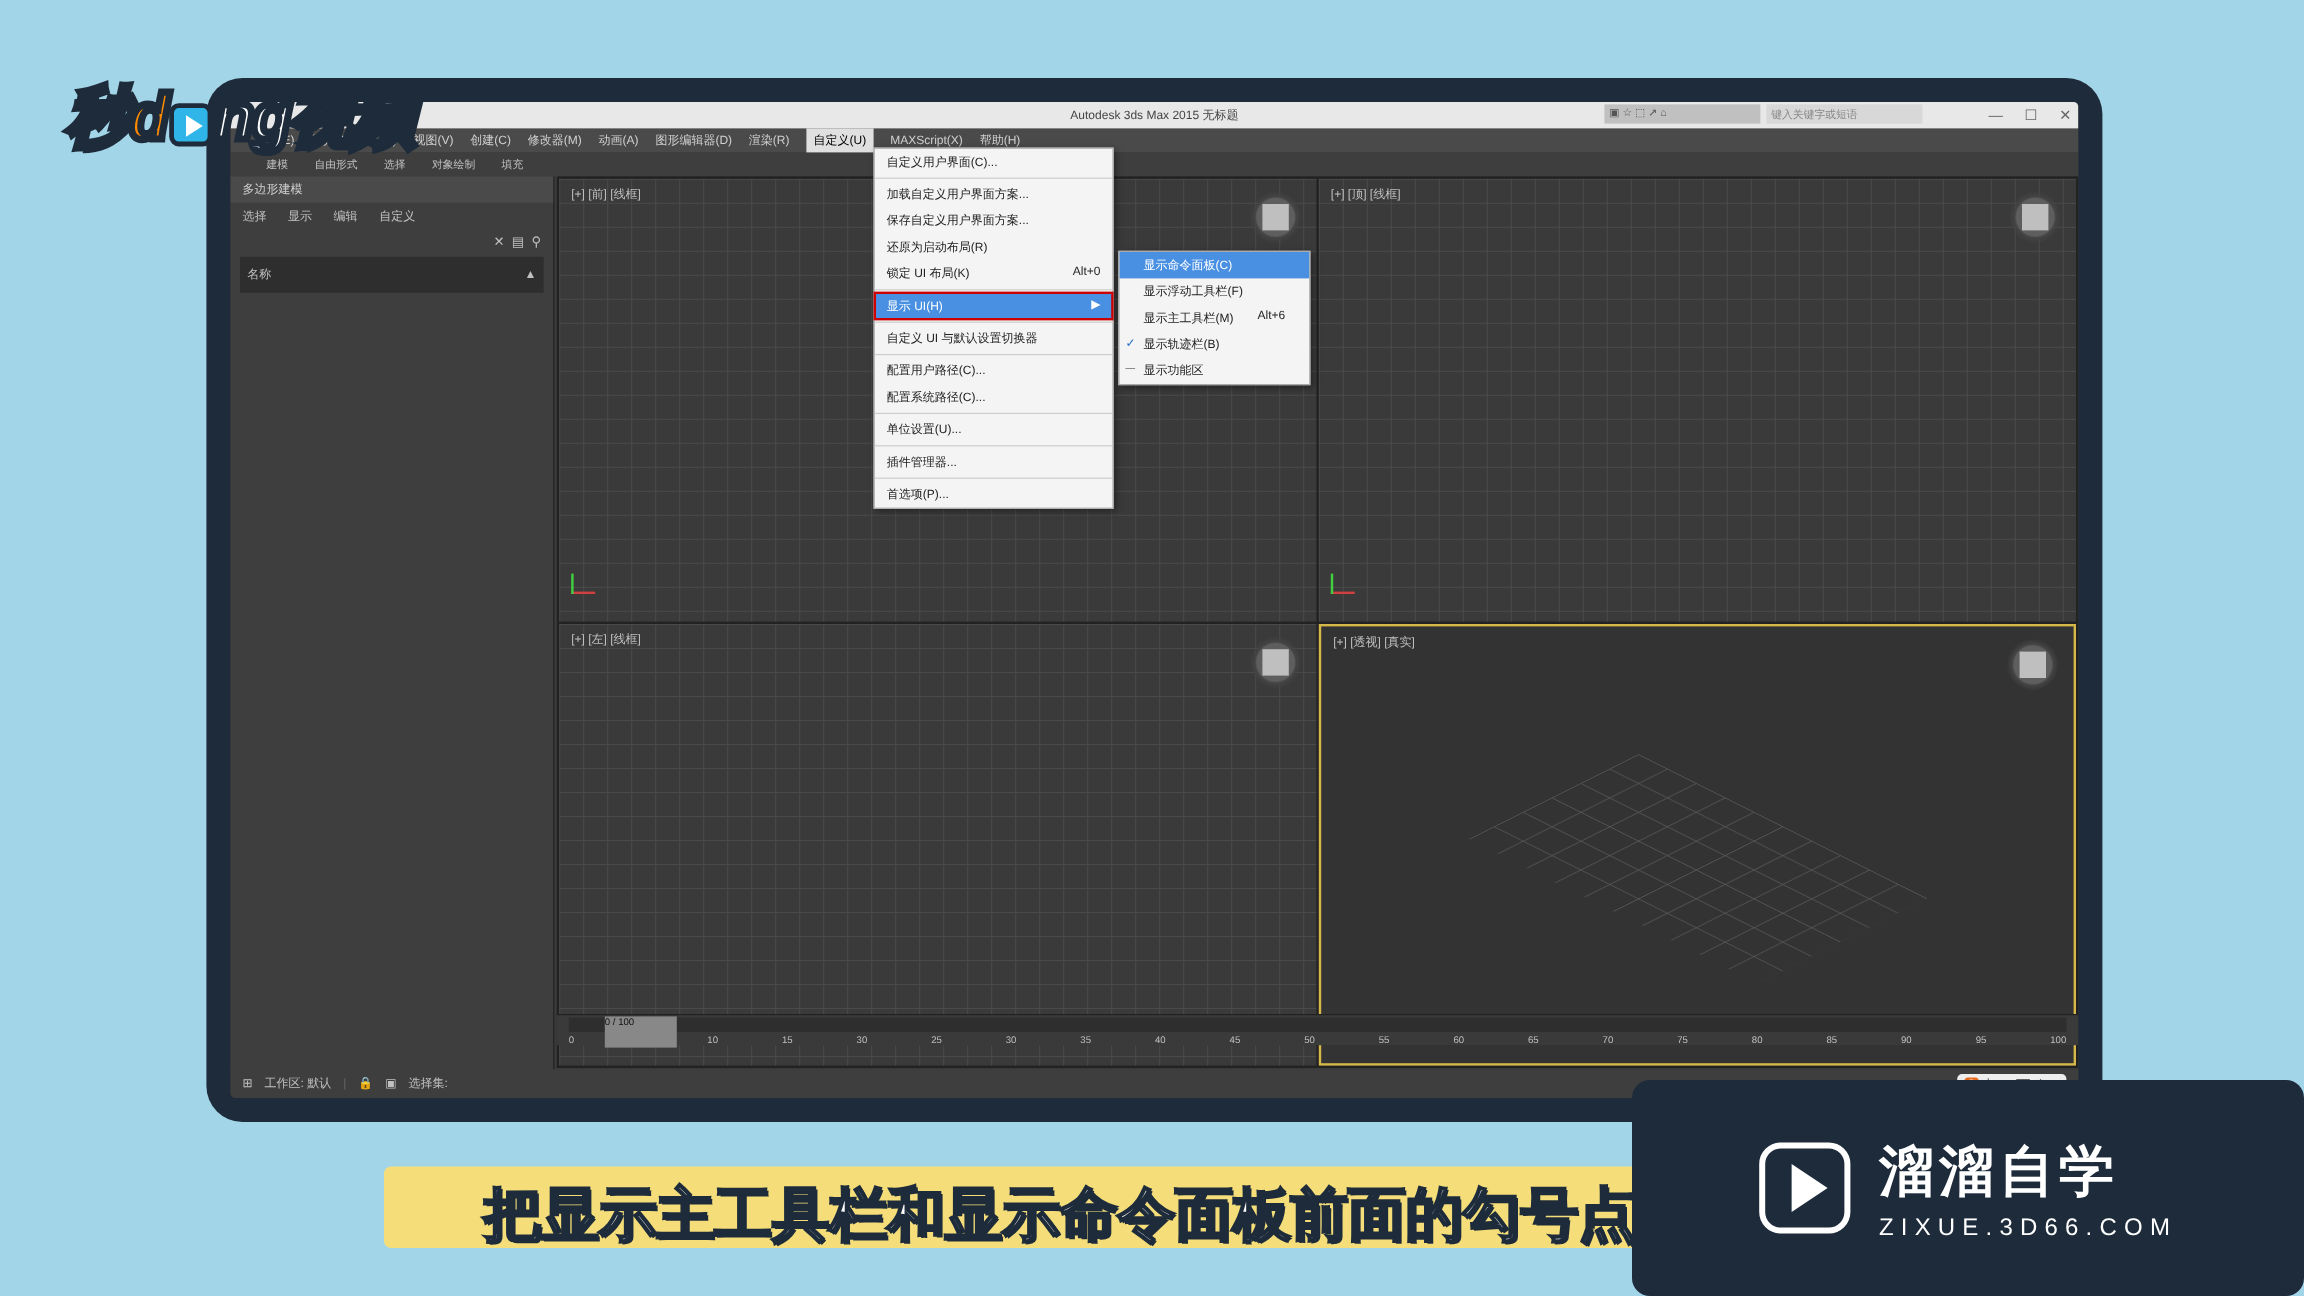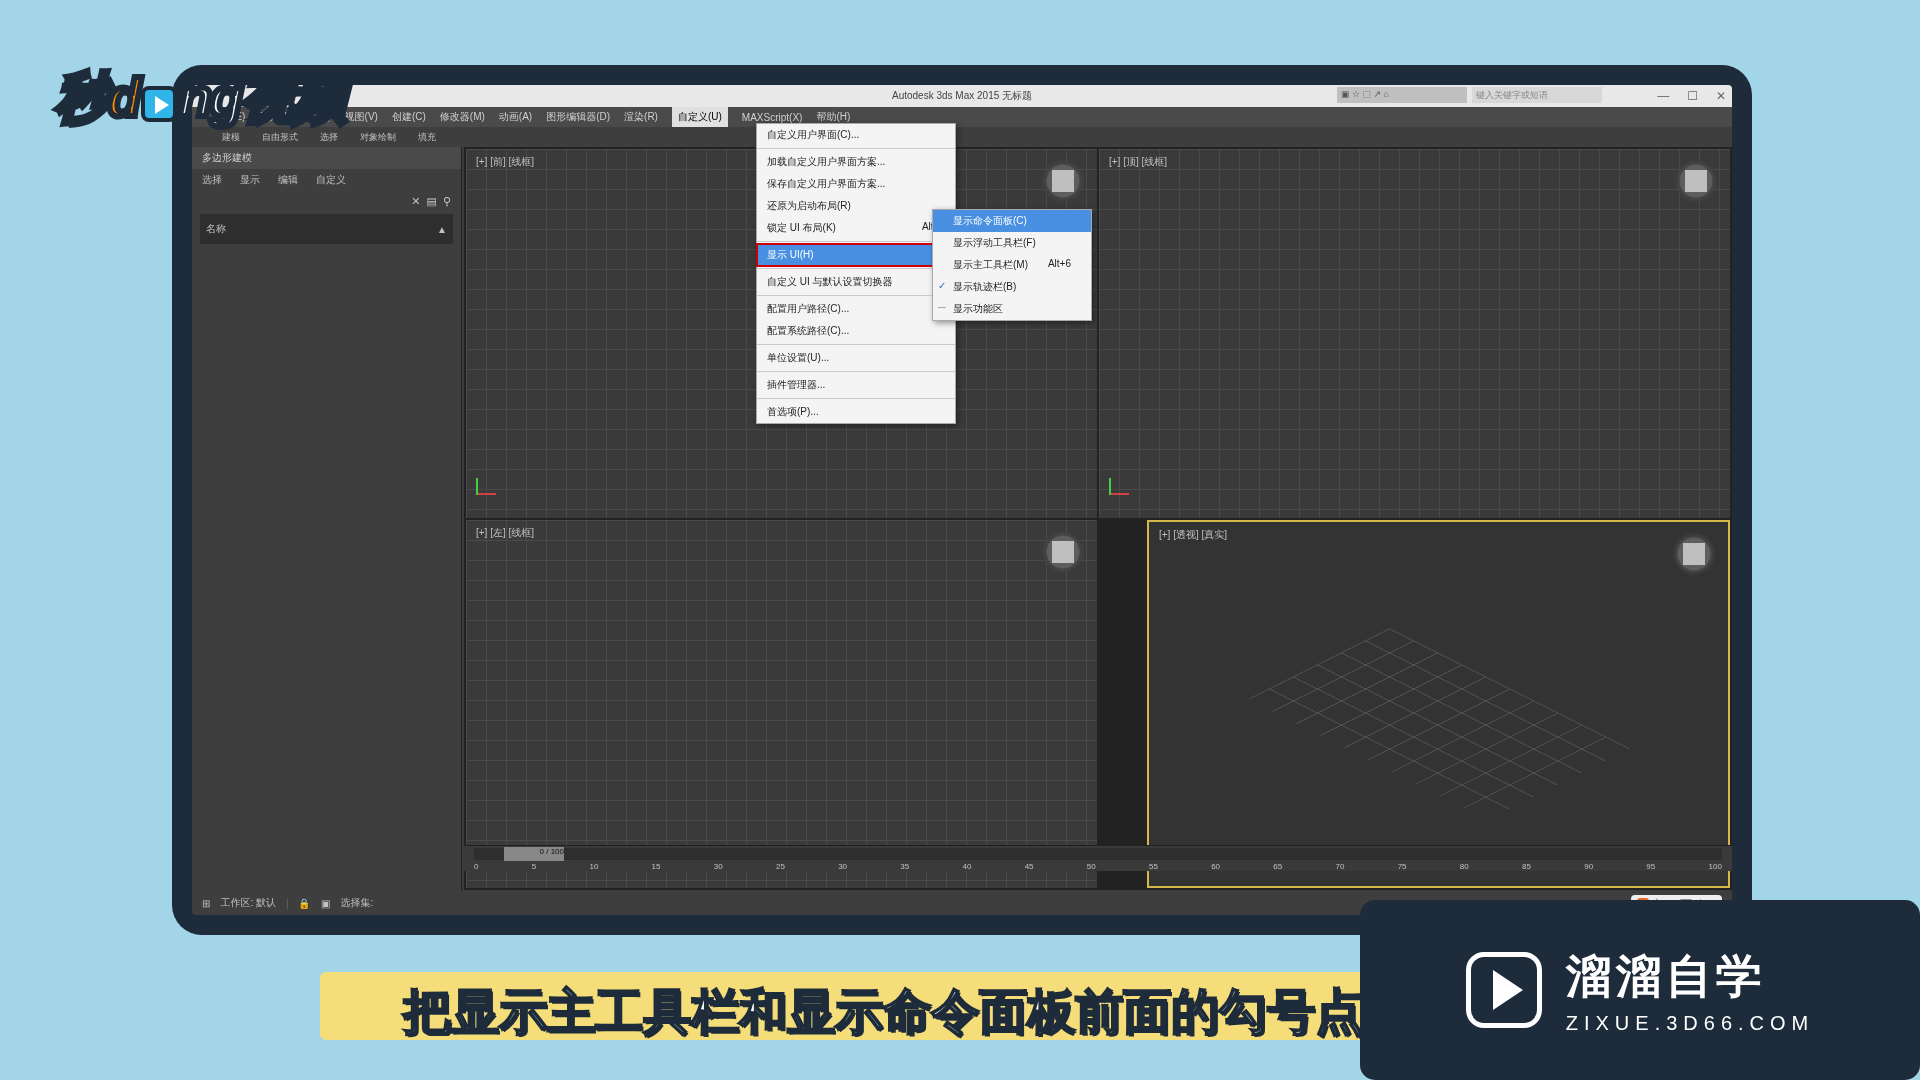--- a/index.html
+++ b/index.html
@@ -97,21 +97,21 @@
   }
   .vp {
     background: #3a3a3a;
     position: relative;
     overflow: hidden;
     background-image:
       linear-gradient(#4a4a4a 1px, transparent 1px),
       linear-gradient(90deg, #4a4a4a 1px, transparent 1px);
     background-size: 20px 20px;
   }
-  .vp.persp { background: #333; background-image: none; border: 2px solid #d6b84a; margin-left: 48px; }
+  .vp.persp { background: #333; background-image: none; border: 2px solid #d6b84a; }
   .vp-label {
     position: absolute; top: 6px; left: 10px;
     font-size: 10px; color: #c0c0c0;
   }
   .vp-gizmo {
     position: absolute; bottom: 10px; left: 10px;
     width: 30px; height: 30px;
   }
   .vp-gizmo::before { content:""; position:absolute; left:0; top:15px; width:20px; height:2px; background:#d04040; }
   .vp-gizmo::after  { content:""; position:absolute; left:0; top:0; width:2px; height:17px; background:#40d040; }
@@ -130,21 +130,21 @@
     width: 340px; height: 200px;
     transform: translate(-50%, -40%) rotateX(60deg) rotateZ(45deg);
     transform-style: preserve-3d;
     background-image:
       linear-gradient(#5a5a5a 1px, transparent 1px),
       linear-gradient(90deg, #5a5a5a 1px, transparent 1px);
     background-size: 34px 34px;
   }
   .dropdown {
     position: absolute;
-    top: 38px; left: 564px;
+    top: 38px; left: 536px;
     width: 200px;
     background: #f4f4f4;
     border: 1px solid #aaa;
     font-size: 10px; color: #222;
     z-index: 50;
     box-shadow: 2px 2px 6px rgba(0,0,0,0.4);
   }
   .dropdown .item {
     padding: 4px 10px; display: flex; justify-content: space-between;
     white-space: nowrap;
@@ -174,22 +174,22 @@
   }
   .timeline {
     position: absolute; left: 272px; right: 0; bottom: 44px;
     height: 26px; background: #3a3a3a;
     border-top: 1px solid #222;
   }
   .timeline-slider {
     height: 12px; background: #2e2e2e; margin: 2px 10px; position: relative;
   }
   .timeline-slider .knob {
-    position: absolute; left: 30px; top: -1px; width: 60px; height: 14px;
-    background: #888; font-size: 8px; color:#111; text-align:right;
+    position: absolute; left: 30px; top: -1px; width: 60px; height: 26px;
+    background: #888; font-size: 8px; color:#111; text-align:left;
   }
   .timeline-ruler {
     height: 10px; margin: 0 10px;
     display: flex; justify-content: space-between;
     font-size: 8px; color: #c0c0c0;
   }
   .statusbar {
     position: absolute; left: 0; right: 0; bottom: 0;
     height: 24px; background: #3e3e3e;
     display: flex; align-items: center;

